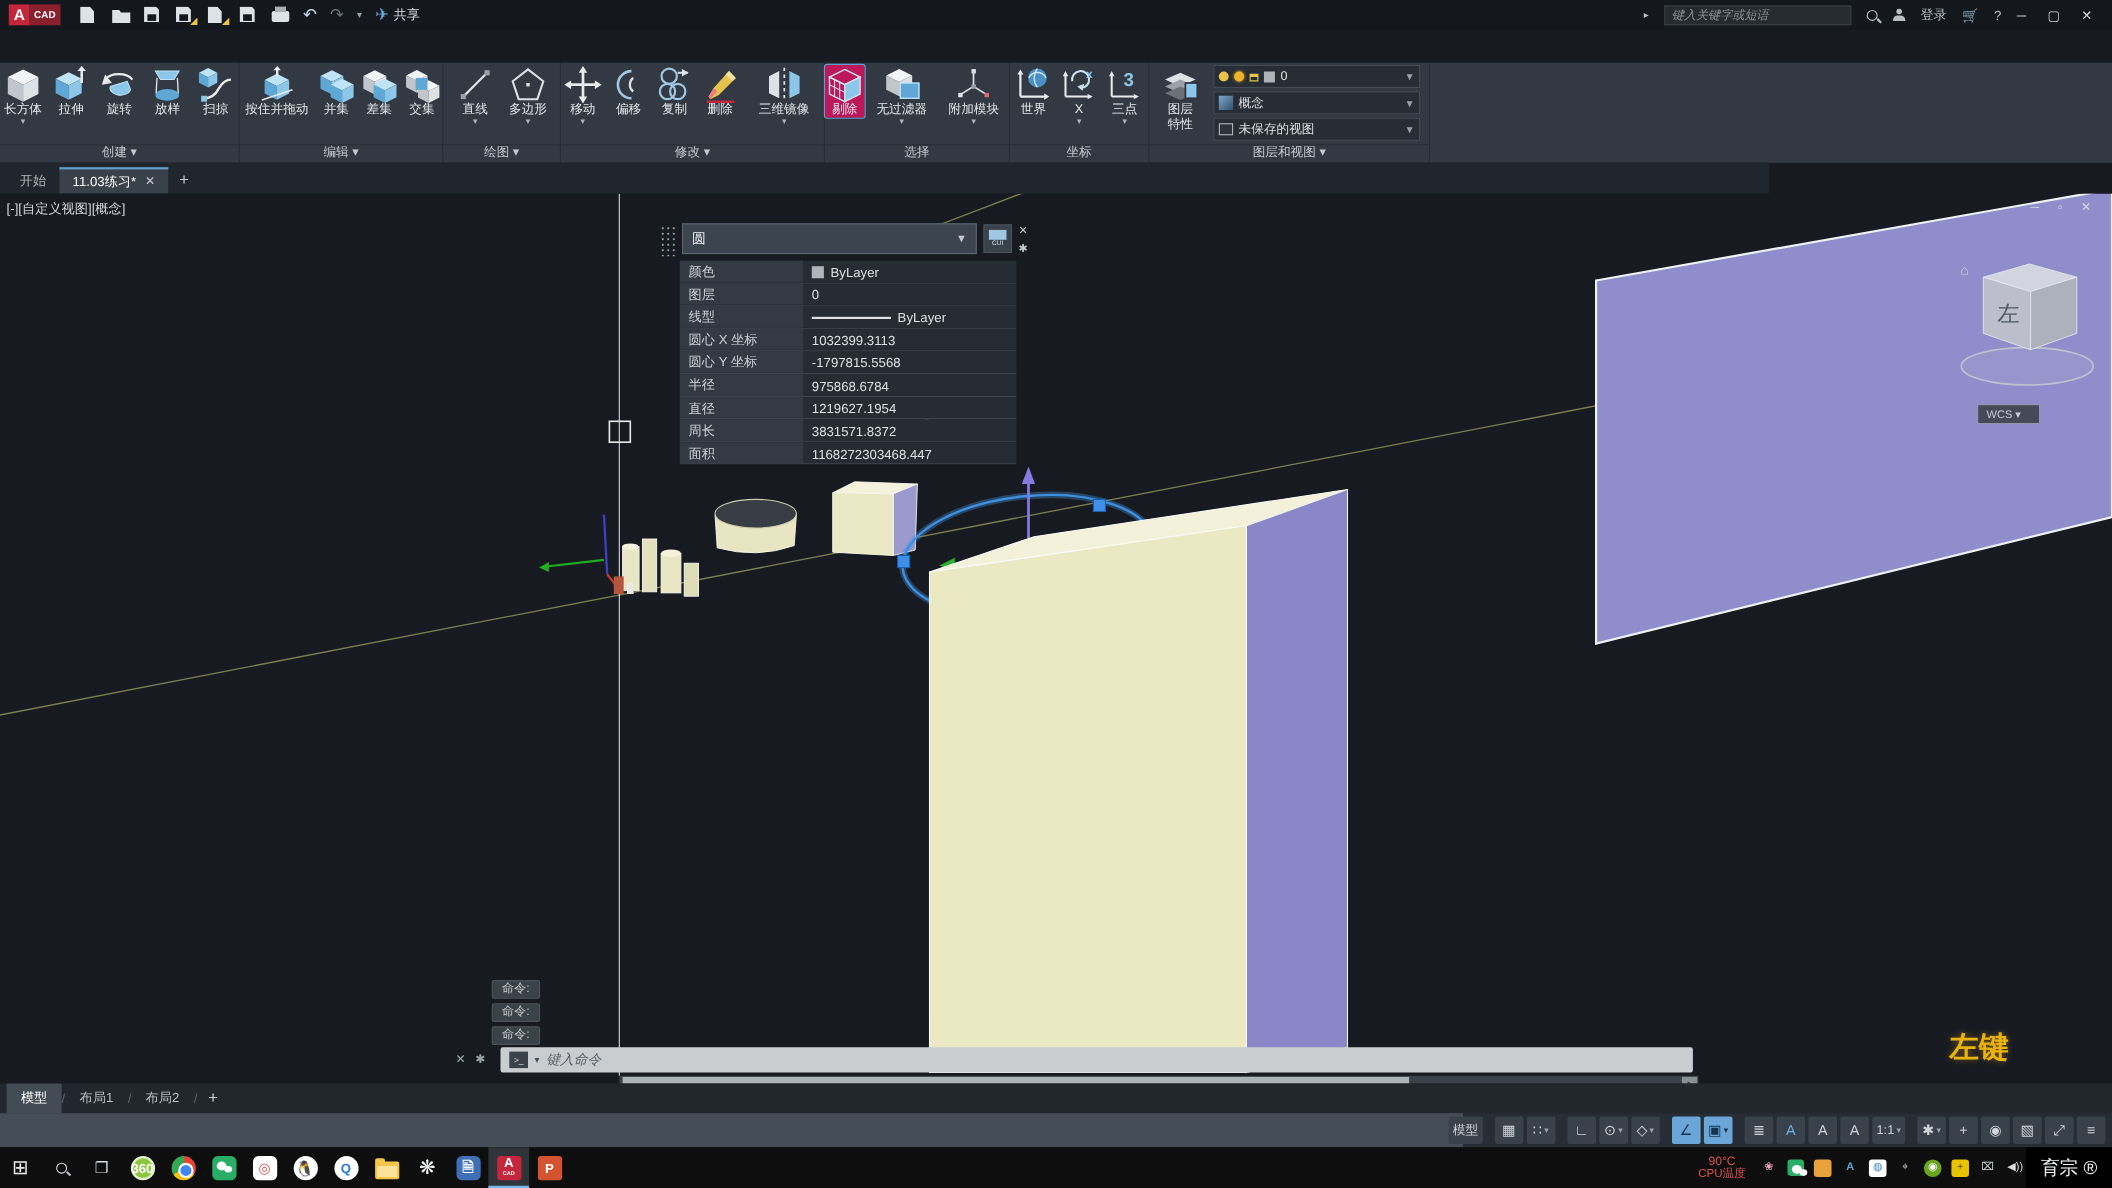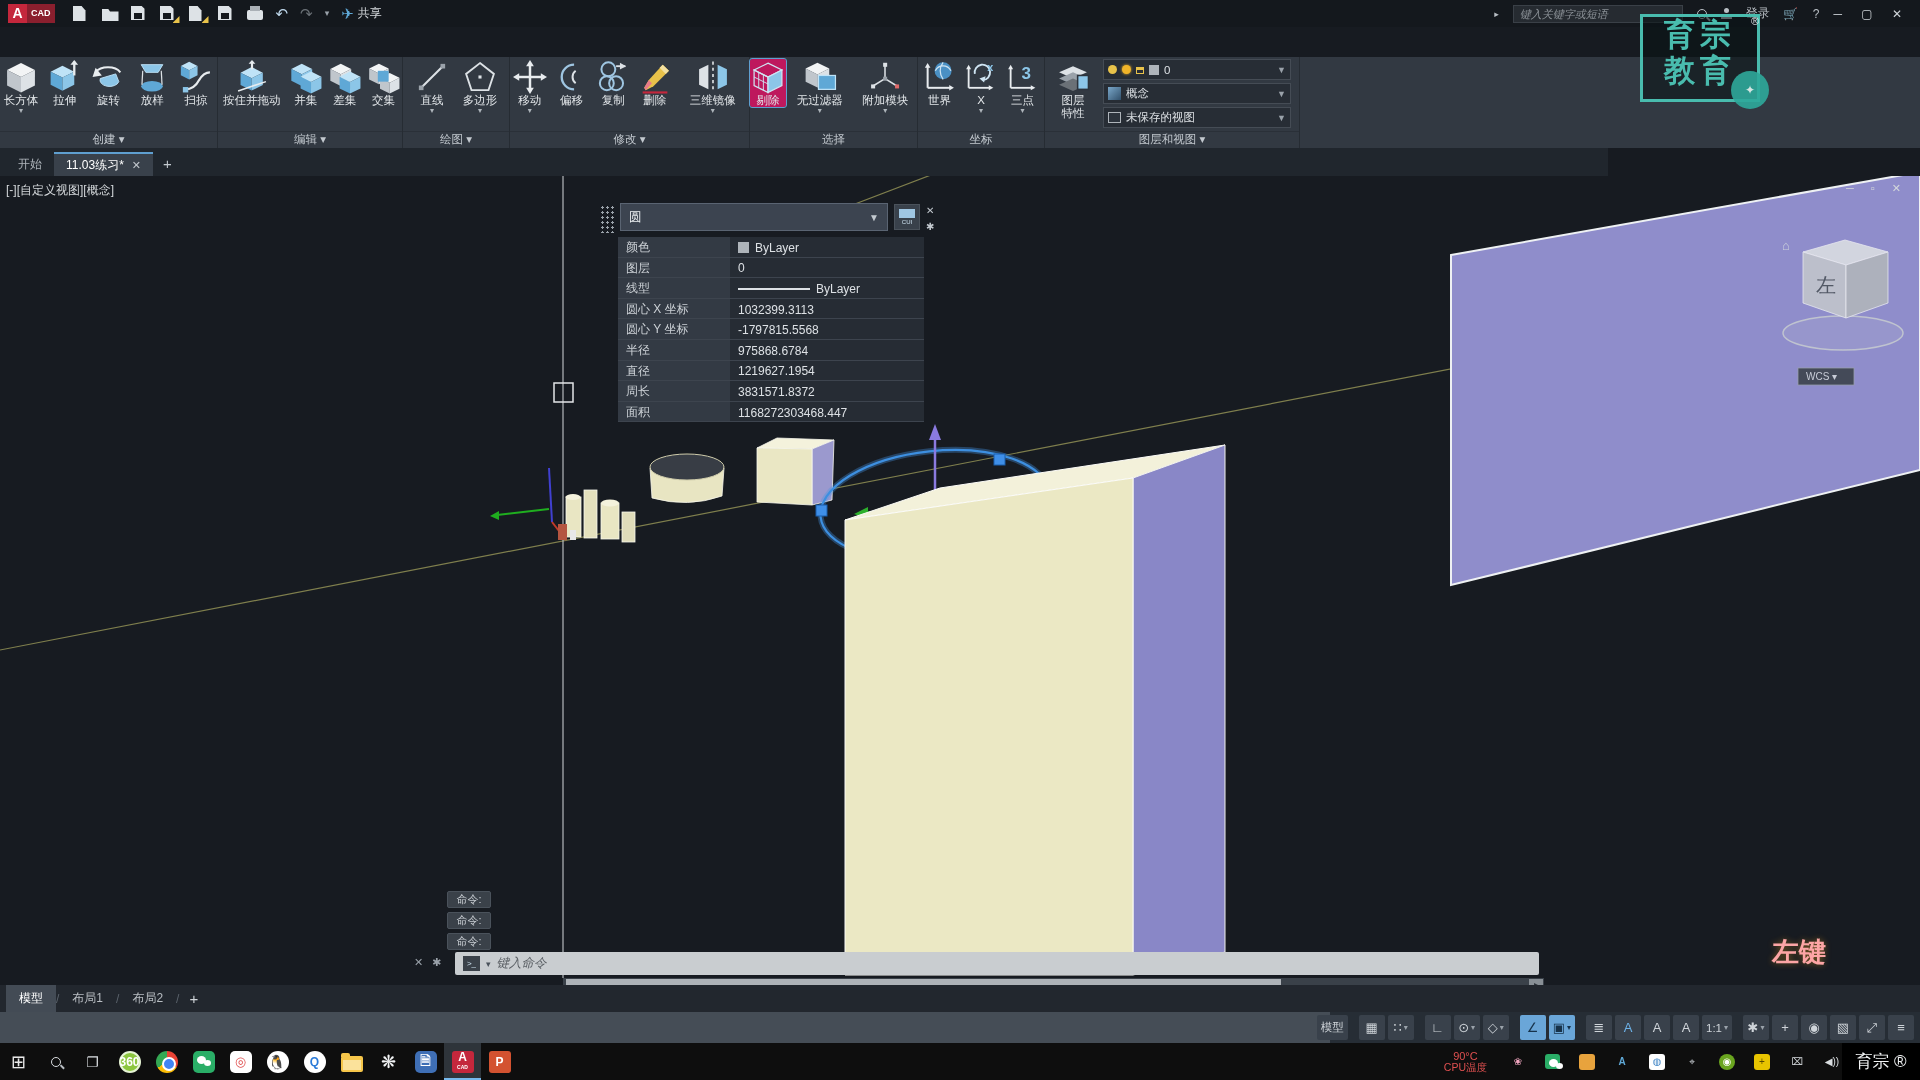--- a/index.html
+++ b/index.html
@@ -66,21 +66,21 @@
   .doctabs { position:absolute; left:0; top:148px; width:1608px; height:28px; background:#20262d; display:flex; align-items:flex-end; }
   .dtab { height:24px; line-height:24px; padding:0 12px; font-size:12px; color:#aeb4ba; }
   .dtab.active { background:#39414b; color:#fff; border-top:2px solid #5f9fd0; display:flex; align-items:center; gap:8px;text-align:right; }
   .dtab .x { color:#c3c9cf; font-size:11px; }
   .dplus { color:#c3c9cf; font-size:15px; margin-left:10px; line-height:24px; }
 
   
   .canvas { position:absolute; left:0; top:176px; width:1920px; height:809px; background:#171b21; overflow:hidden; }
   .vp-label { position:absolute; left:6px; top:6px; color:#d4d8db; font-size:12px; }
   .vp-winbtns { position:absolute; left:1846px; top:6px; color:#d4d8db; font-size:11px; letter-spacing:7px; }
-  .hint { position:absolute; left:1772px; top:758px; color:#fca5a5; font-size:27px; font-weight:bold; text-shadow:0 0 6px rgba(240,162,28,.45); }
+  .hint { position:absolute; left:1772px; top:758px; color:#eab308; font-size:27px; font-weight:bold; text-shadow:0 0 6px rgba(240,162,28,.45); }
 
   
   .palette { position:absolute; left:600px; top:27px; width:350px; }
   .pal-grip { position:absolute; left:0; top:2px; width:14px; height:28px;
     background-image:radial-gradient(#9aa2aa 1px, transparent 1.2px); background-size:5px 5px; }
   .pal-head { position:absolute; left:20px; top:0; width:268px; height:28px; background:#3c4450; border:1px solid #5a6472; display:flex; align-items:center; color:#eef1f3; font-size:12.5px; padding:0 8px; }
   .pal-head .arrow { margin-left:auto; color:#c3c9cf; font-size:10px; }
   .pal-cui { position:absolute; left:294px; top:1px; width:26px; height:26px; background:#39414b; border:1px solid #4a525b; color:#cfe4f2; font-size:6px; display:flex; flex-direction:column; align-items:center; justify-content:center; }
   .pal-cui .bar { width:16px; height:9px; background:#9fc6e2; margin-bottom:1px; }
   .pal-x { position:absolute; left:326px; top:2px; color:#c3c9cf; font-size:10px; }
@@ -136,21 +136,21 @@
   .round { border-radius:50%; }
   .chrome { background:conic-gradient(#ea4335 0 33%, #fbbc05 33% 66%, #34a853 66% 100%); position:relative; }
   .chrome:after { content:""; position:absolute; left:6px; top:6px; width:10px; height:10px; border-radius:50%; background:#4285f4; border:2px solid #fff; }
   .wechat { background:#2aae67; position:relative; }
   .wechat:before, .wechat:after { content:""; position:absolute; border-radius:50%; background:#fff; }
   .wechat:before { left:4px; top:5px; width:9px; height:8px; }
   .wechat:after { left:11px; top:9px; width:7px; height:6px; }
   .folder { width:22px; height:16px; background:#f6c64a; border-radius:2px; position:relative; margin-top:4px; }
   .folder:before { content:""; position:absolute; left:0; top:-3px; width:9px; height:4px; background:#f6c64a; border-radius:2px 2px 0 0; }
   .folder:after { content:""; position:absolute; left:2px; top:4px; width:18px; height:10px; background:#fbe29b; }
-  .tray { position:absolute; right:80px; top:0; height:37px; display:flex; align-items:center; gap:19px; }
+  .tray { position:absolute; right:80px; top:0; height:37px; display:flex; align-items:center; gap:9px; }
   .cpu { text-align:center; color:#e05050; line-height:11px; margin-right:4px; }
   .cpu .a { font-size:11px; } .cpu .b { font-size:10.5px; }
   .tray-ic { width:16px; height:16px; border-radius:3px; display:flex; align-items:center; justify-content:center; font-size:10px; color:#fff; }
   .tb-wm { position:absolute; right:0; top:0; width:78px; height:37px; background:#000; color:#f2f4f5; font-size:17px; display:flex; align-items:center; justify-content:center; }
 
   svg text { font-family:"Liberation Sans","DejaVu Sans",sans-serif; }
 </style>
 </head>
 <body>
 
@@ -675,26 +675,20 @@
       <div class="cmd-term">&gt;_</div>
       <span class="arrow">▾</span>
       <span class="cmd-ph">键入命令</span>
     </div>
     <div class="hscroll">
       <div class="thumb2"></div>
       <div class="end">▸</div>
     </div>
   </div>
 
-  <div class="brand">
-    <div class="l">育宗</div>
-    <div class="l">教育</div>
-    <div class="reg">®</div>
-    <div class="ball">✦</div>
-  </div>
 
   <div class="layouttabs">
     <div class="ltab active" style="margin-left:6px">模型</div>
     <span class="lsep">/</span>
     <div class="ltab">布局1</div>
     <span class="lsep">/</span>
     <div class="ltab">布局2</div>
     <span class="lsep">/</span>
     <div class="lplus">+</div>
   </div>

